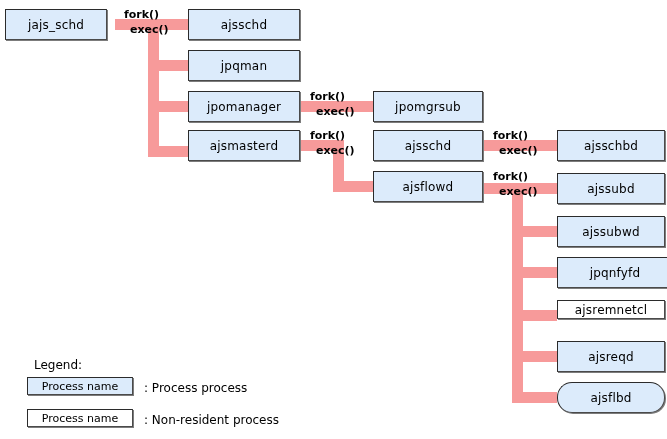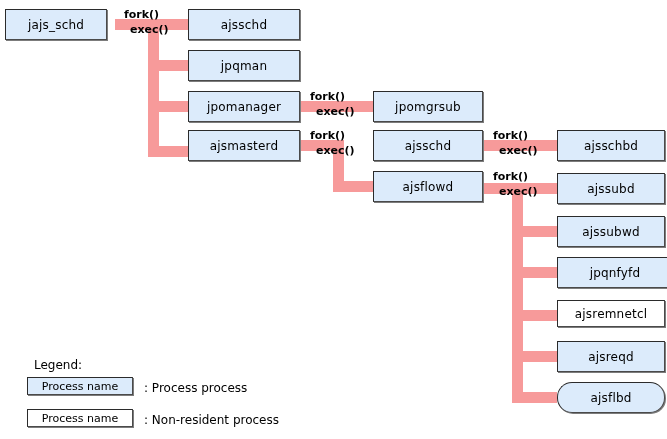--- a/index.html
+++ b/index.html
@@ -148,21 +148,21 @@
       </div>
       <div class="node resident" style="left: 557px; top: 173px; width: 108px; height: 31px;">
         <span>ajssubd</span>
       </div>
       <div class="node resident" style="left: 557px; top: 216px; width: 108px; height: 31px;">
         <span>ajssubwd</span>
       </div>
       <div class="node resident" style="left: 557px; top: 257px; width: 116px; height: 31px;">
         <span>jpqnfyfd</span>
       </div>
-      <div class="node nonresident" style="left: 557px; top: 300px; width: 108px; height: 27px;">
+      <div class="node nonresident" style="left: 557px; top: 300px; width: 108px; height: 19px;">
         <span>ajsremnetcl</span>
       </div>
       <div class="node resident" style="left: 557px; top: 341px; width: 108px; height: 31px;">
         <span>ajsreqd</span>
       </div>
       <div class="node resident" style="left: 557px; top: 382px; width: 108px; height: 31px; border-radius: 15px;">
         <span>ajsflbd</span>
       </div>
     </div>
 

